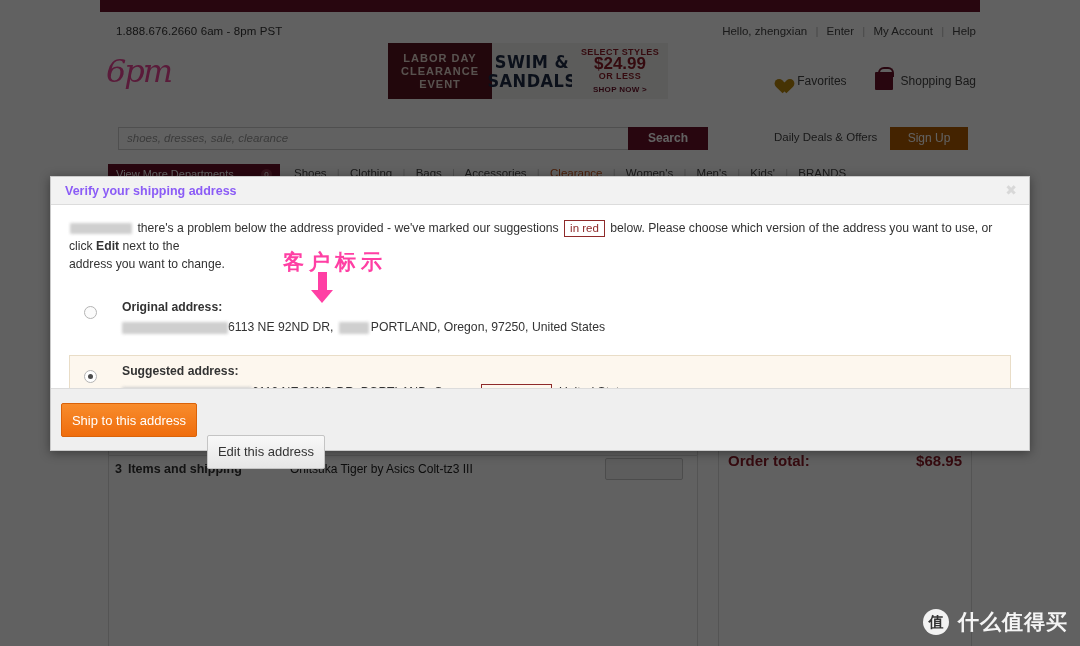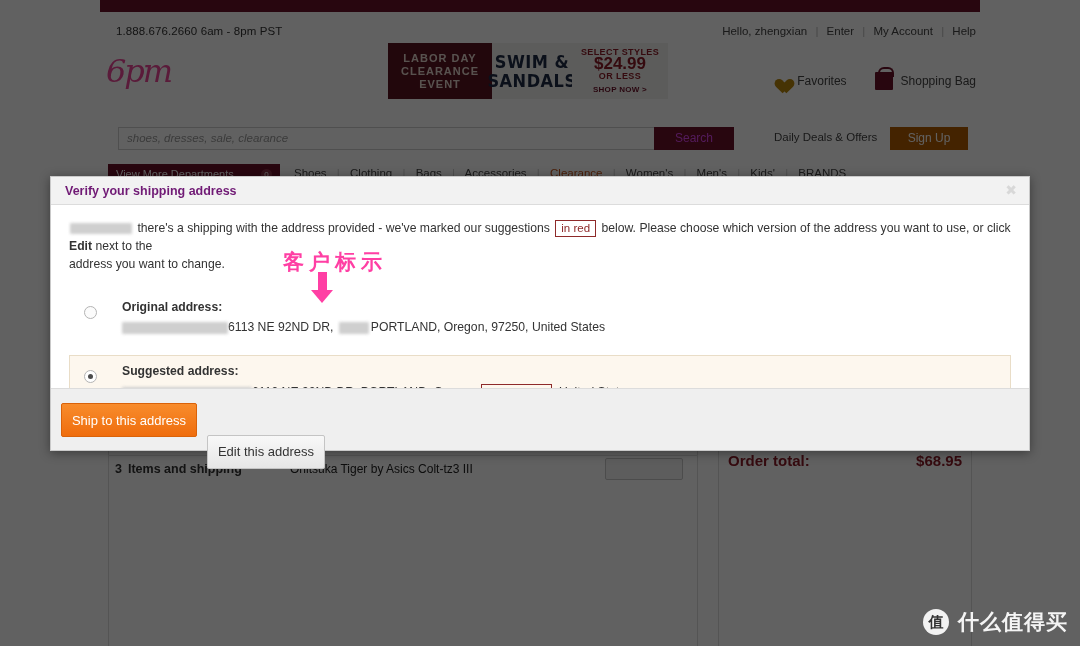--- a/index.html
+++ b/index.html
@@ -99,22 +99,22 @@
   }
 
   
   .searchrow { position: absolute; left: 8px; top: 115px; width: 864px; height: 24px; }
   .search-input {
     position: absolute; left: 10px; top: 0; width: 540px; height: 23px;
     border: 1px solid #cfcfcf; background: #fff; font-size: 11.5px;
     color: #9a9a9a; font-style: italic; padding: 0 8px; line-height: 21px;
   }
   .search-btn {
-    position: absolute; left: 546px; top: 0; width: 80px; height: 23px;
-    background: #6b1028; color: #d946ef; font-size: 12px; text-align: center; line-height: 23px;
+    position: absolute; left: 520px; top: 0; width: 80px; height: 23px;
+    background: #6b1028; color: #ffffff; font-size: 12px; text-align: center; line-height: 23px; font-weight: bold;
   }
   .deals { position: absolute; left: 666px; top: 4px; font-size: 11.5px; color: #444; }
   .signup {
     position: absolute; left: 782px; top: 0; width: 78px; height: 23px;
     background: #b35c00; color: #fff; font-size: 12px; text-align: center; line-height: 23px;
   }
 
   
   .navrow { position: absolute; left: 8px; top: 152px; width: 864px; height: 22px; border-bottom: 1px solid #ddd; }
   .vmd {
@@ -192,21 +192,21 @@
     background: #ffffff; z-index: 60;
     box-shadow: 0 2px 10px rgba(0,0,0,0.4);
     border: 1px solid #c9c9c9;
   }
   .modal-head {
     height: 28px; background: #f2f2f2; border-bottom: 1px solid #dcdcdc;
     position: relative;
   }
   .modal-title {
     position: absolute; left: 14px; top: 7px;
-    font-size: 12.5px; font-weight: bold; color: #701a75;
+    font-size: 12.5px; font-weight: bold; color: #8b5cf6;
   }
   .modal-close {
     position: absolute; right: 10px; top: 5px; width: 16px; height: 16px;
     color: #d8d8d8; font-size: 14px; text-align: center; line-height: 16px; cursor: pointer;
   }
   .modal-body { padding: 14px 18px 0 18px; position: relative; }
   .intro {
     font-size: 12.2px; color: #333; line-height: 18px; max-width: 944px;
   }
   .redact {
@@ -455,21 +455,21 @@
 
   <div id="modal">
     <div class="modal-head">
       <div class="modal-title">Verify your shipping address</div>
       <div class="modal-close">✖</div>
     </div>
 
     <div class="modal-body">
       <div class="intro">
         <span class="redact r-name"></span>
-        <span>there's a shipping with the address provided - we've marked our suggestions</span>
+        <span>there's a problem below the address provided - we've marked our suggestions</span>
         <span class="inred">in red</span>
         <span>below. Please choose which version of the address you want to use, or click</span>
         <b>Edit</b>
         <span>next to the</span>
         <br>
         <span>address you want to change.</span>
       </div>
 
       <div class="opt unselected" style="margin-top:18px;">
         <span class="radio"></span>

